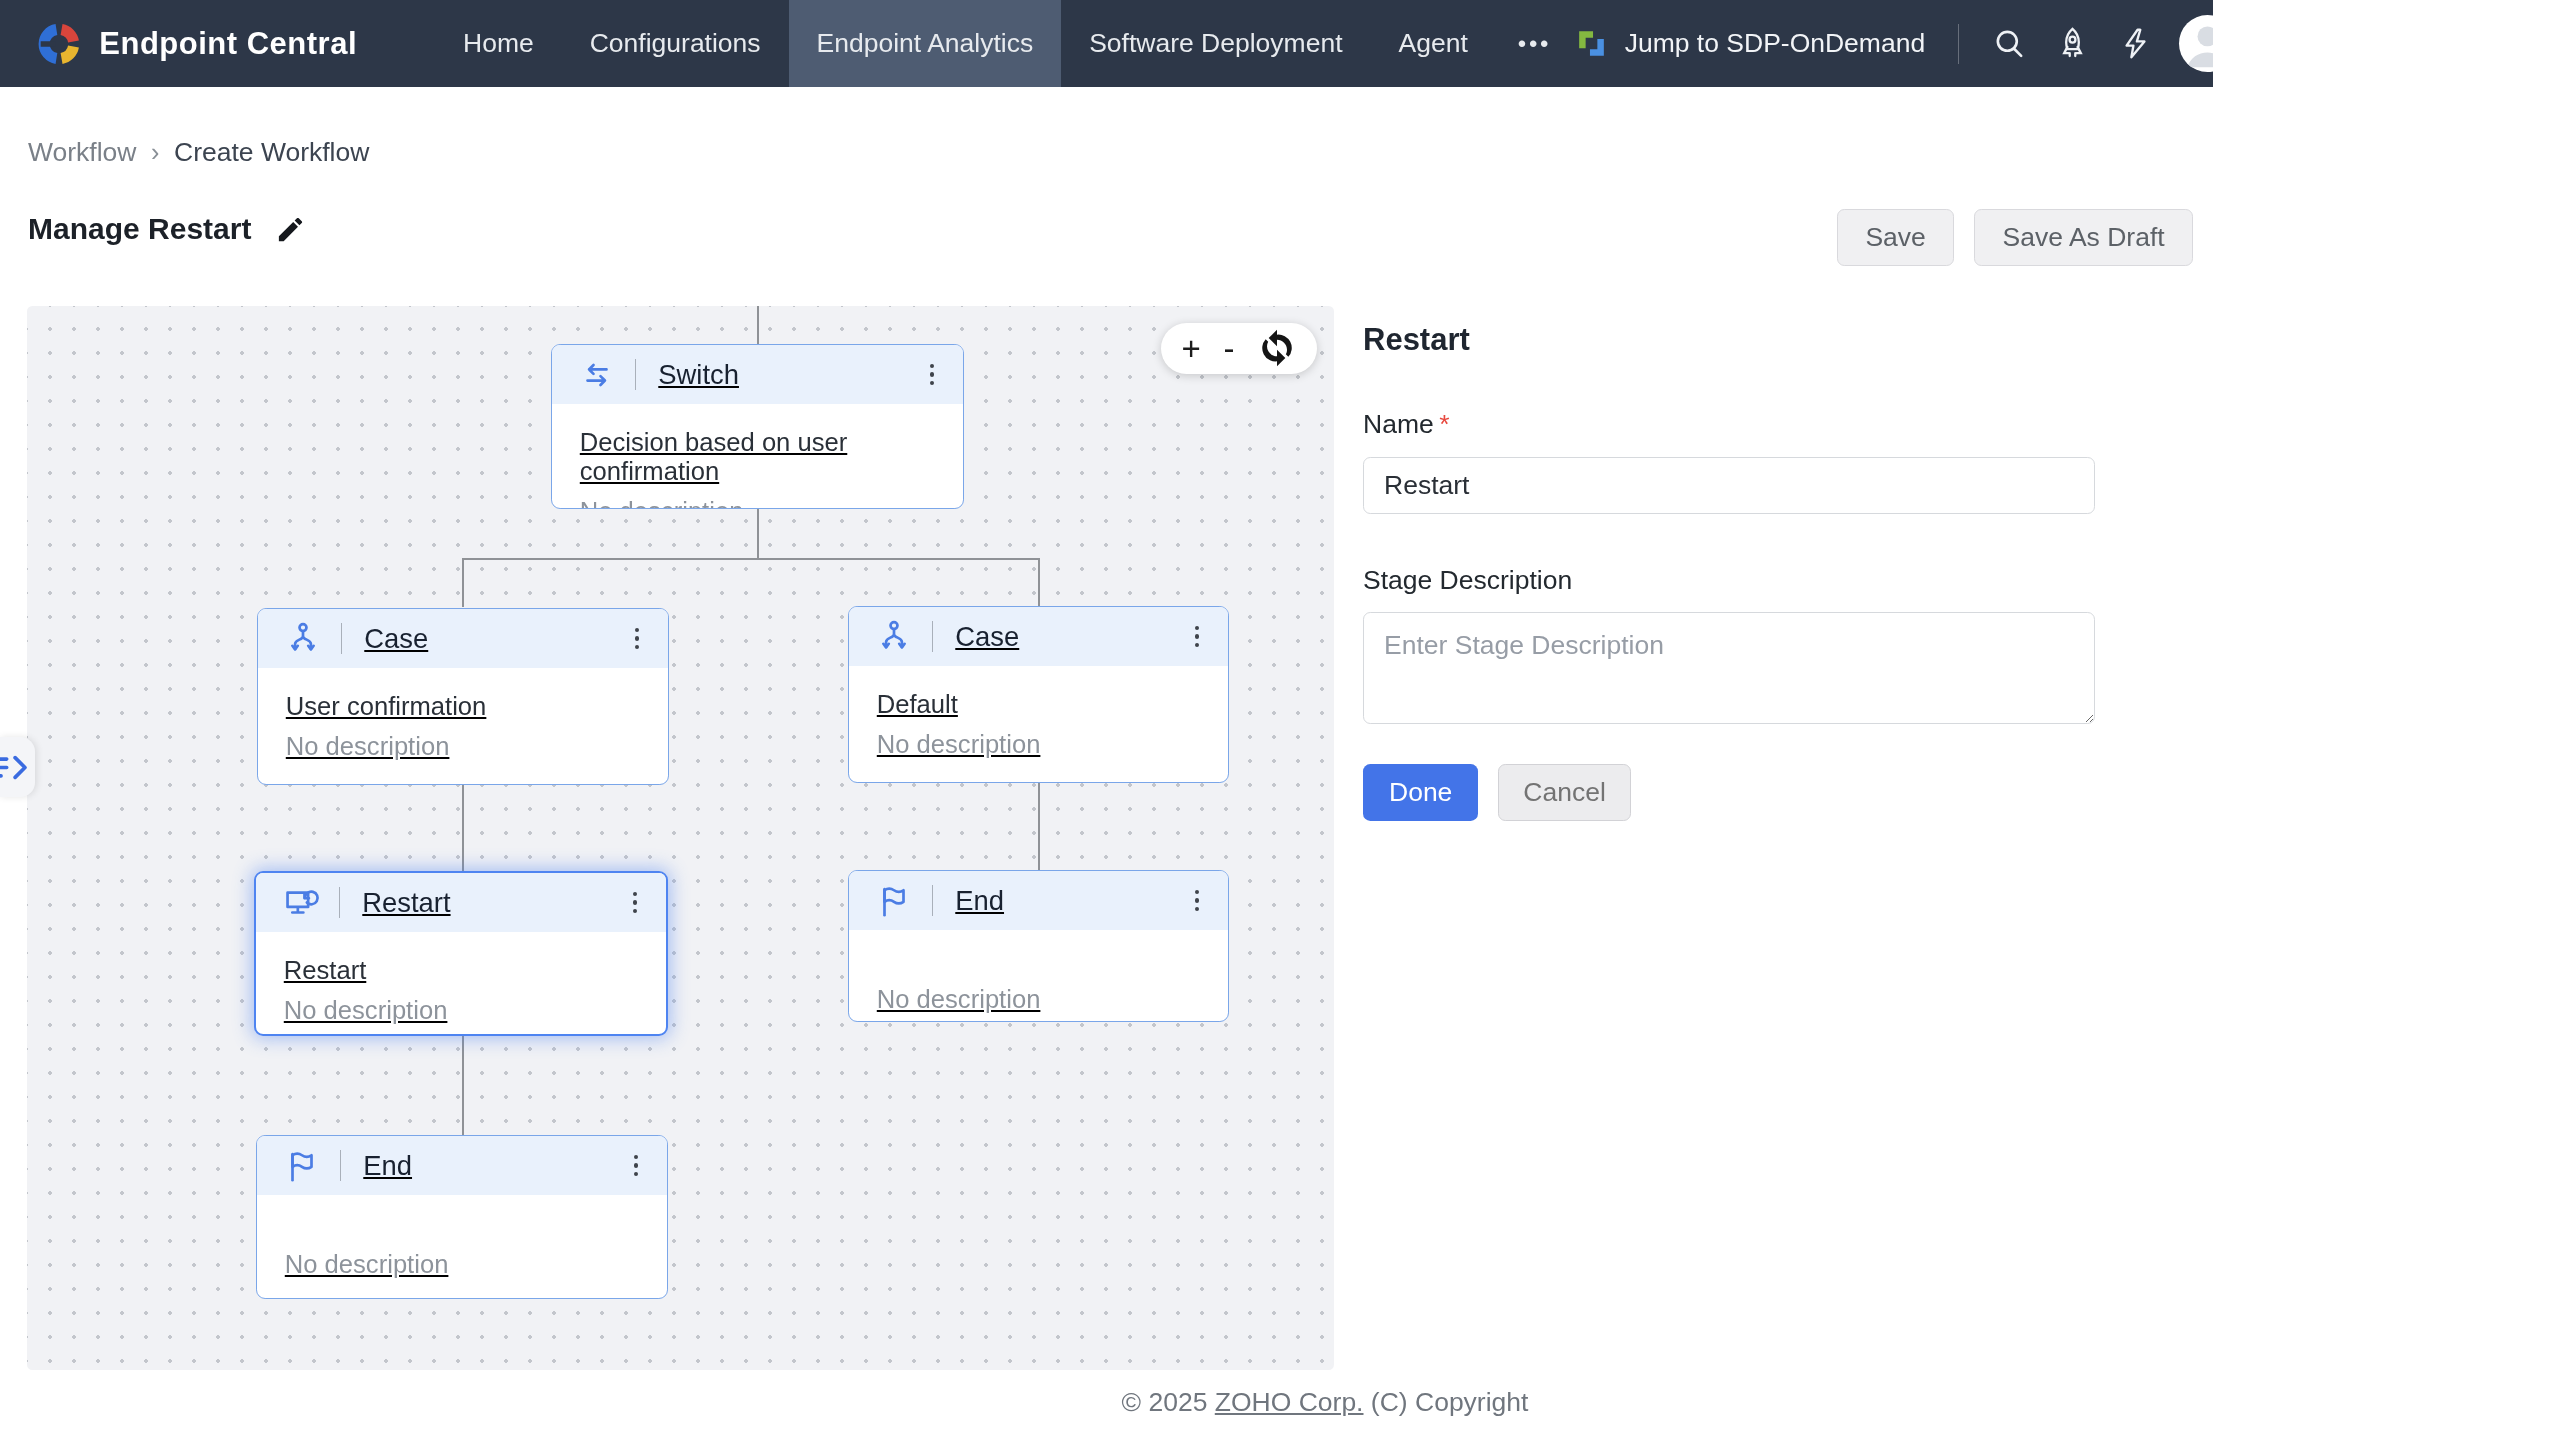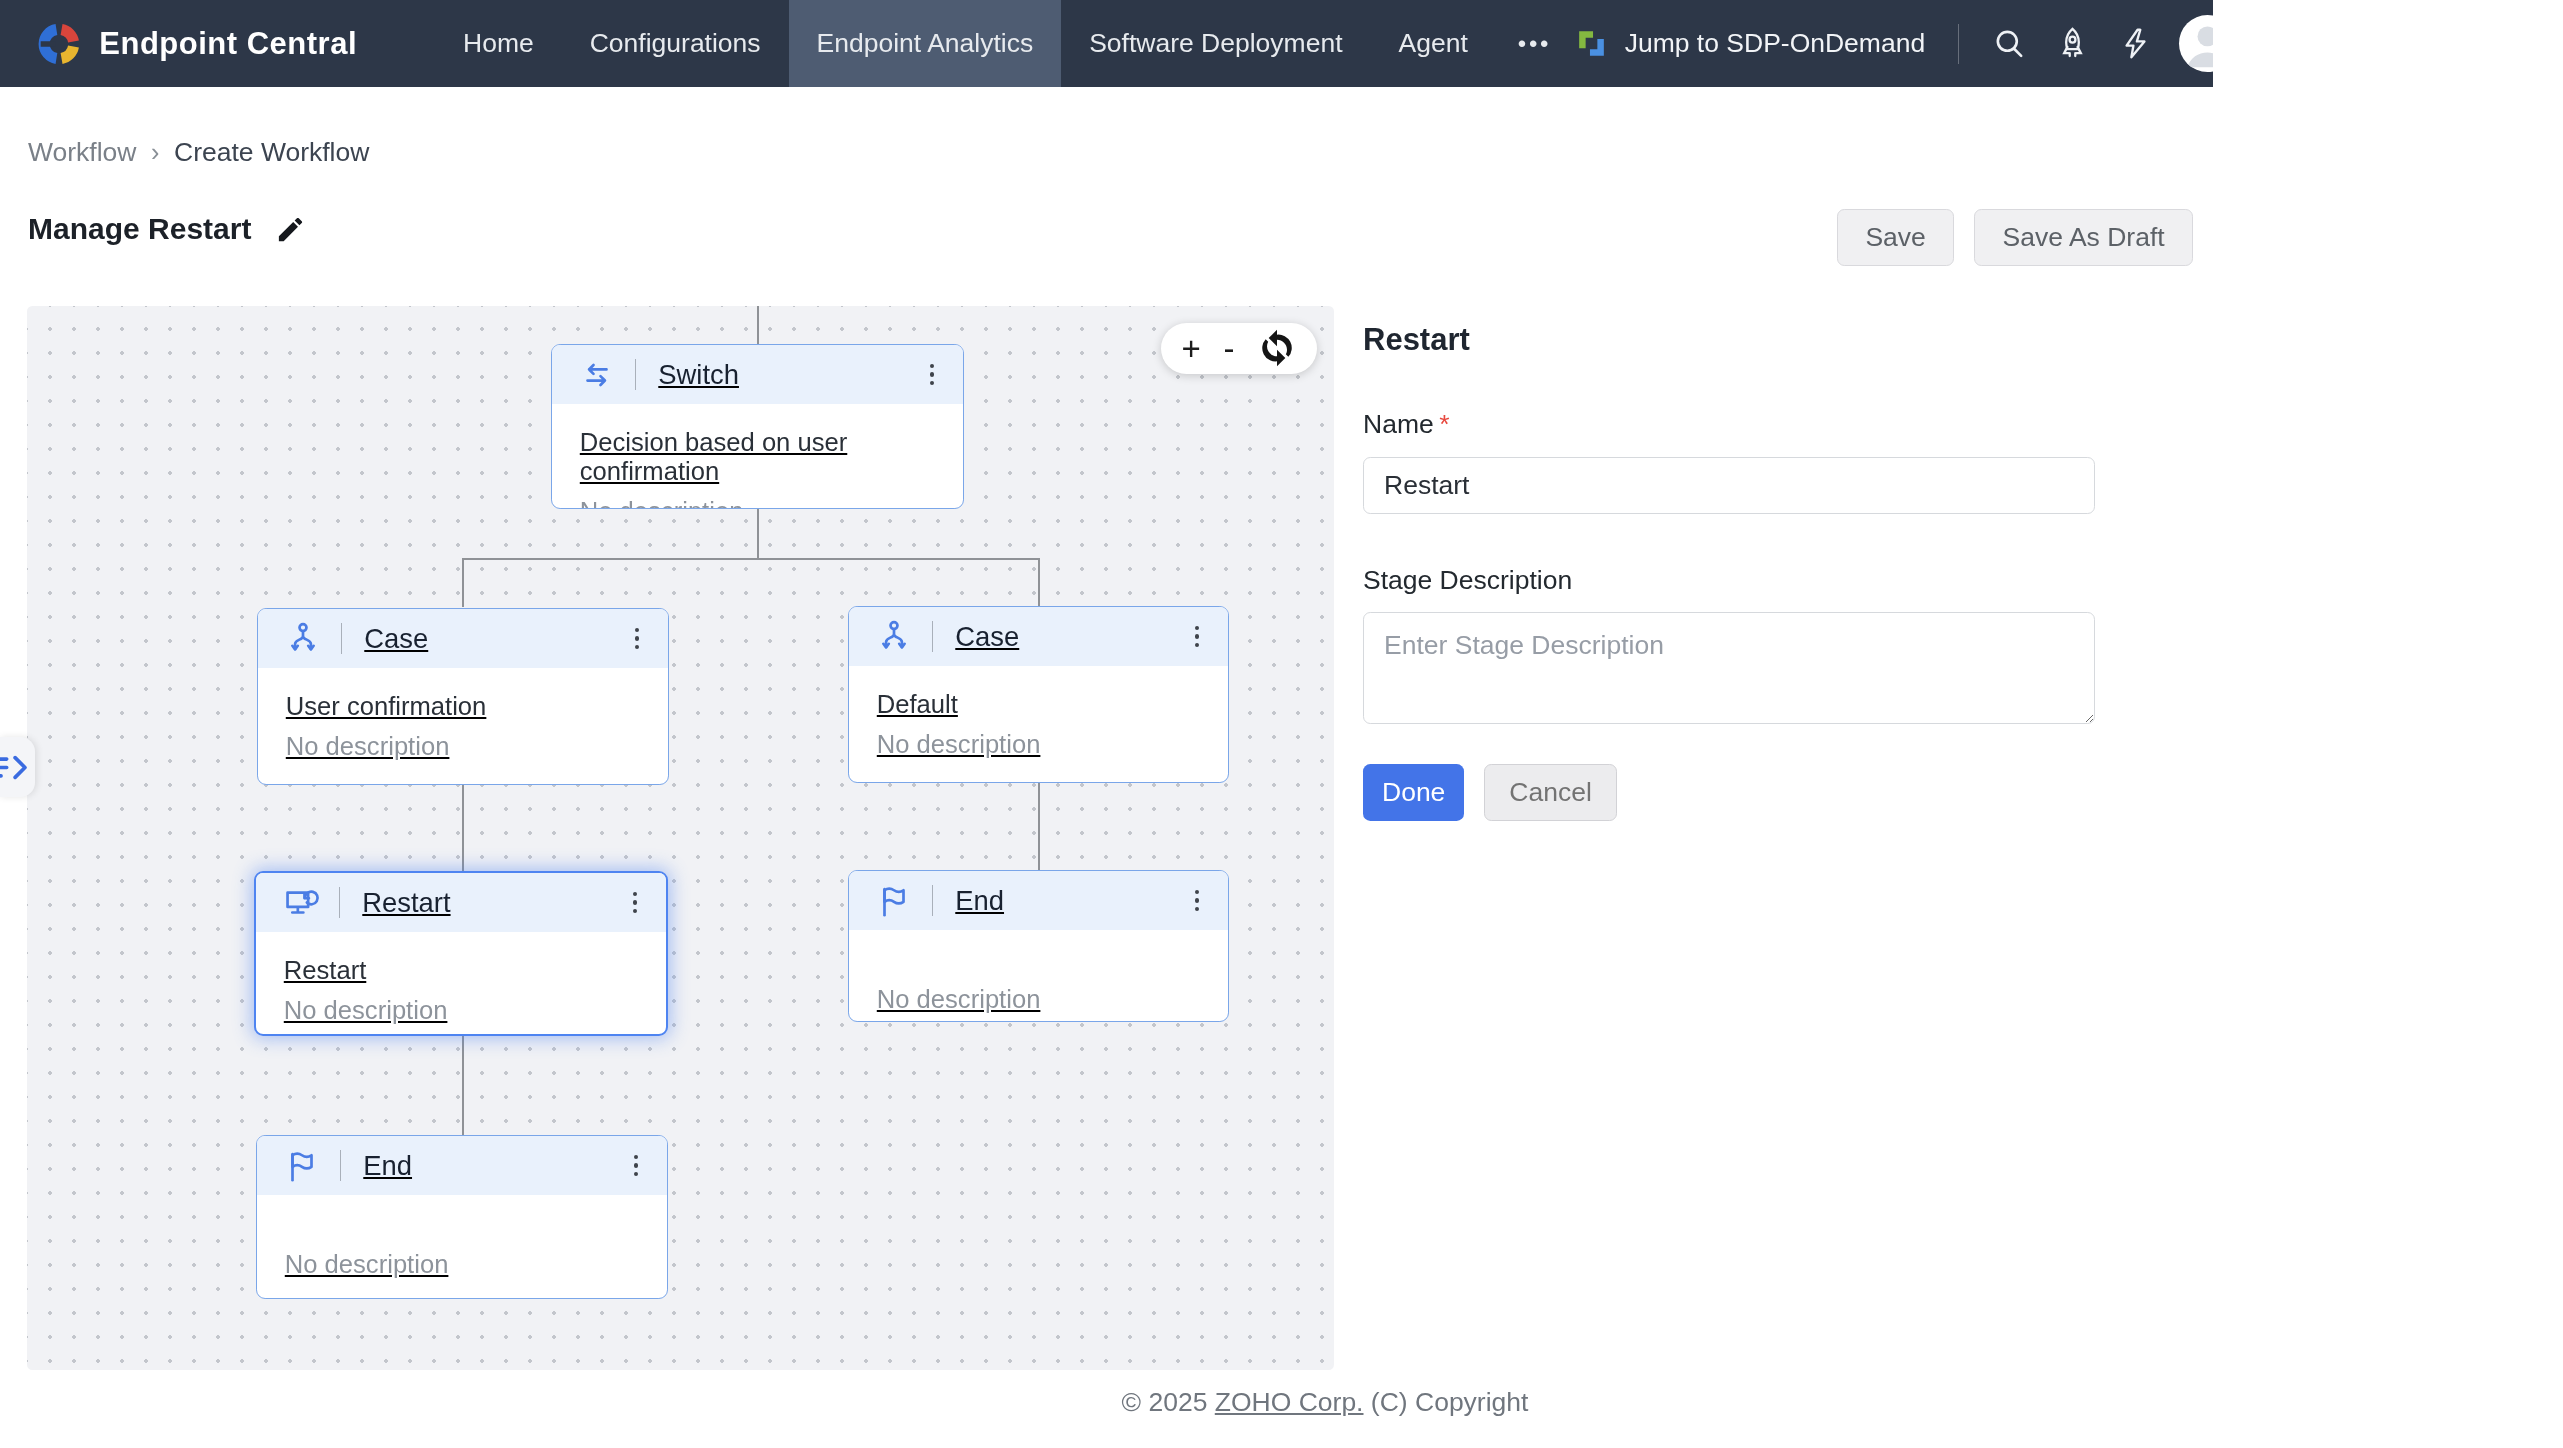--- a/index.html
+++ b/index.html
@@ -56,21 +56,21 @@
 
   
   .side-panel{position:absolute;left:1363px;top:322px;width:750px;}
   .panel-heading{font-size:31px;font-weight:700;color:#1f2630;}
   .field-label{font-size:26.5px;color:#23292f;margin-top:51px;}
   .req{color:#e8483e;margin-left:5.5px;}
   .text-input{margin-top:16.5px;width:732px;height:57px;border:1.5px solid #d6d9dd;border-radius:7.3px;font-size:26.5px;color:#2a2f36;padding:0 20px;box-sizing:border-box;font-family:inherit;outline:none;background:#fff;}
   .textarea{margin-top:16.5px;width:732px;height:112px;border:1.5px solid #d6d9dd;border-radius:7.3px;font-size:26.5px;color:#2a2f36;padding:16.5px 20px;box-sizing:border-box;font-family:inherit;outline:none;resize:both;background:#fff;}
   .textarea::placeholder,.text-input::placeholder{color:#979da6;}
   .panel-btns{margin-top:37px;display:flex;gap:20px;}
-  .btn-primary{height:57px;padding:0 19px;background:var(--c-accent,#4374e8);border:none;border-radius:7.3px;color:#fff;font-size:26.5px;cursor:pointer;font-family:inherit;}
+  .btn-primary{height:57px;padding:0 26px;background:var(--c-accent,#4374e8);border:none;border-radius:7.3px;color:#fff;font-size:26.5px;cursor:pointer;font-family:inherit;}
   .btn-cancel{height:57px;padding:0 24px;background:#ececee;border:1.4px solid #d2d2d6;border-radius:7.3px;color:#737373;font-size:26.5px;cursor:pointer;font-family:inherit;}
 
   
   .footer{position:absolute;top:1387px;left:1325px;transform:translateX(-50%);font-size:26.5px;color:#70767e;white-space:nowrap;}
   .footer a{color:#70767e;text-decoration:underline;cursor:pointer;}
   .fab{position:absolute;left:2548px;top:1370px;width:66px;height:66px;border-radius:50%;background:var(--c-accent,#4374e8);}
 </style>
 </head>
 <body>
 

